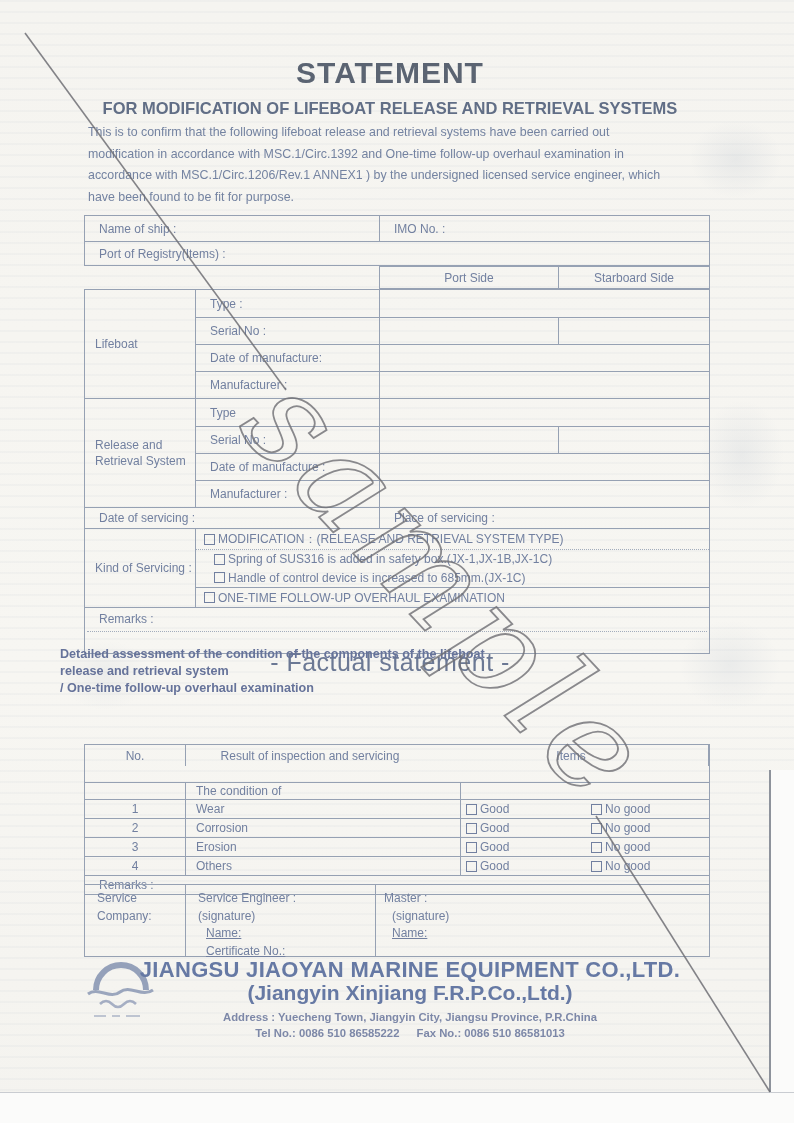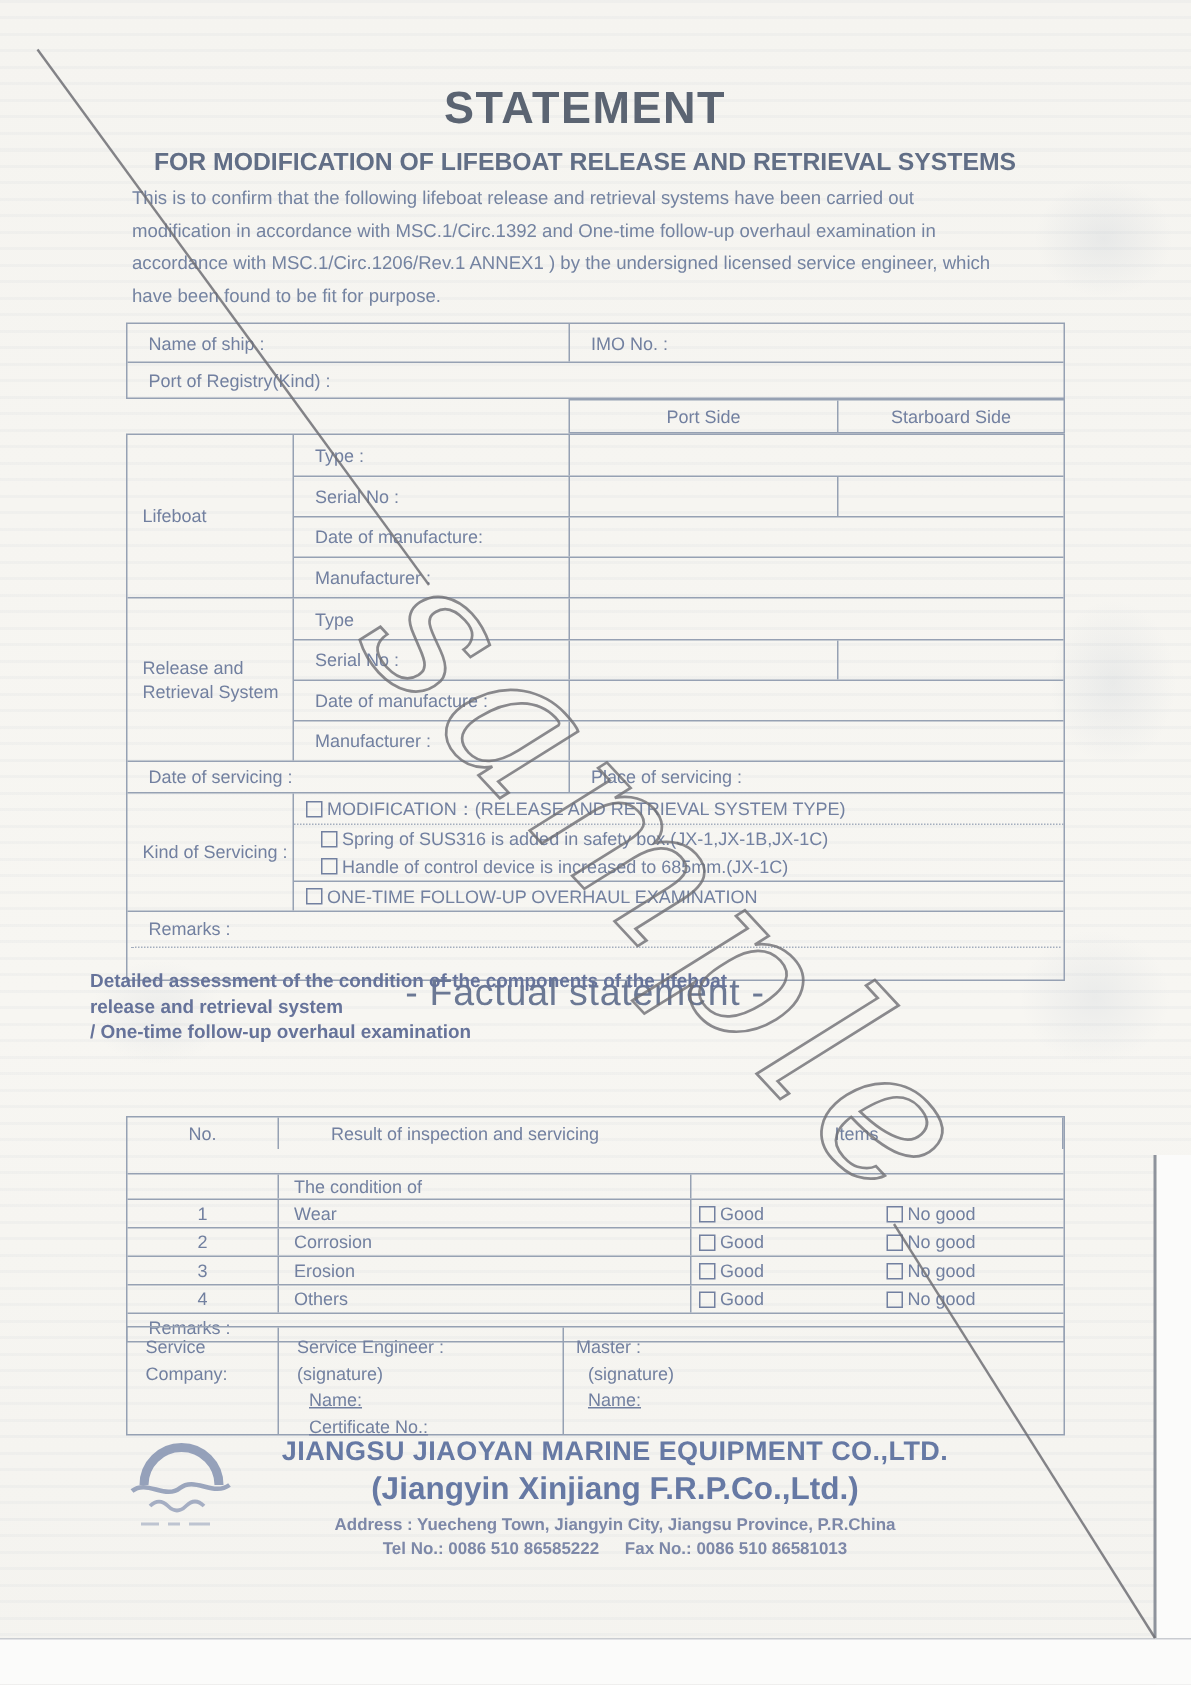--- a/index.html
+++ b/index.html
@@ -77,21 +77,21 @@
   .t4{left:84px;top:884px;width:626px;height:73px;}
   .t4 .col{box-sizing:border-box;padding-top:5px;line-height:17.5px;font-size:12px;}
   .t4 .c1{width:101px;border-right:1px solid #96a1b3;padding-left:12px;}
   .t4 .c2{width:190px;border-right:1px solid #96a1b3;padding-left:12px;}
   .t4 .c3{flex:1;padding-left:8px;}
   .und{text-decoration:underline;}
   .ind{padding-left:8px;}
 
   
   .f1{position:absolute;left:100px;top:957px;width:620px;text-align:center;
-      font-size:18px;font-weight:bold;color:#6679a4;letter-spacing:.3px;}
+      font-size:22px;font-weight:bold;color:#6679a4;letter-spacing:.3px;}
   .f2{position:absolute;left:100px;top:981px;width:620px;text-align:center;
       font-size:21px;font-weight:bold;color:#6679a4;}
   .f3{position:absolute;left:100px;top:1011px;width:620px;text-align:center;
       font-size:11.3px;color:#7d88a8;font-weight:bold;}
   .f4{position:absolute;left:100px;top:1027px;width:620px;text-align:center;
       font-size:11.3px;color:#7d88a8;font-weight:bold;}
   .f4 span{margin:4px 7px;}
   .logo{position:absolute;left:86px;top:954px;}
 
   
@@ -113,21 +113,21 @@
   <div class="title">STATEMENT</div>
   <div class="subtitle">FOR MODIFICATION OF LIFEBOAT RELEASE AND RETRIEVAL SYSTEMS</div>
   <div class="intro">This is to confirm that the following lifeboat release and retrieval systems have been carried out modification  in accordance with MSC.1/Circ.1392 and One-time follow-up overhaul examination in accordance with MSC.1/Circ.1206/Rev.1 ANNEX1 ) by the undersigned licensed service engineer, which have been found to be fit for purpose.</div>
 
   <div class="tbl t1">
     <div class="row r1">
       <div class="c cellpad br" style="width:295px;">Name of ship :</div>
       <div class="c cellpad" style="flex:1;">IMO No. :</div>
     </div>
     <div class="row r2 bt">
-      <div class="c cellpad" style="flex:1;">Port of Registry(Kind) :</div>
+      <div class="c cellpad" style="flex:1;">Port of Registry(Items) :</div>
     </div>
   </div>
 
   <div class="tbl sidehdr">
     <div class="row" style="height:100%;">
       <div class="c center br" style="width:179px;">Port Side</div>
       <div class="c center" style="flex:1;">Starboard Side</div>
     </div>
   </div>
 

